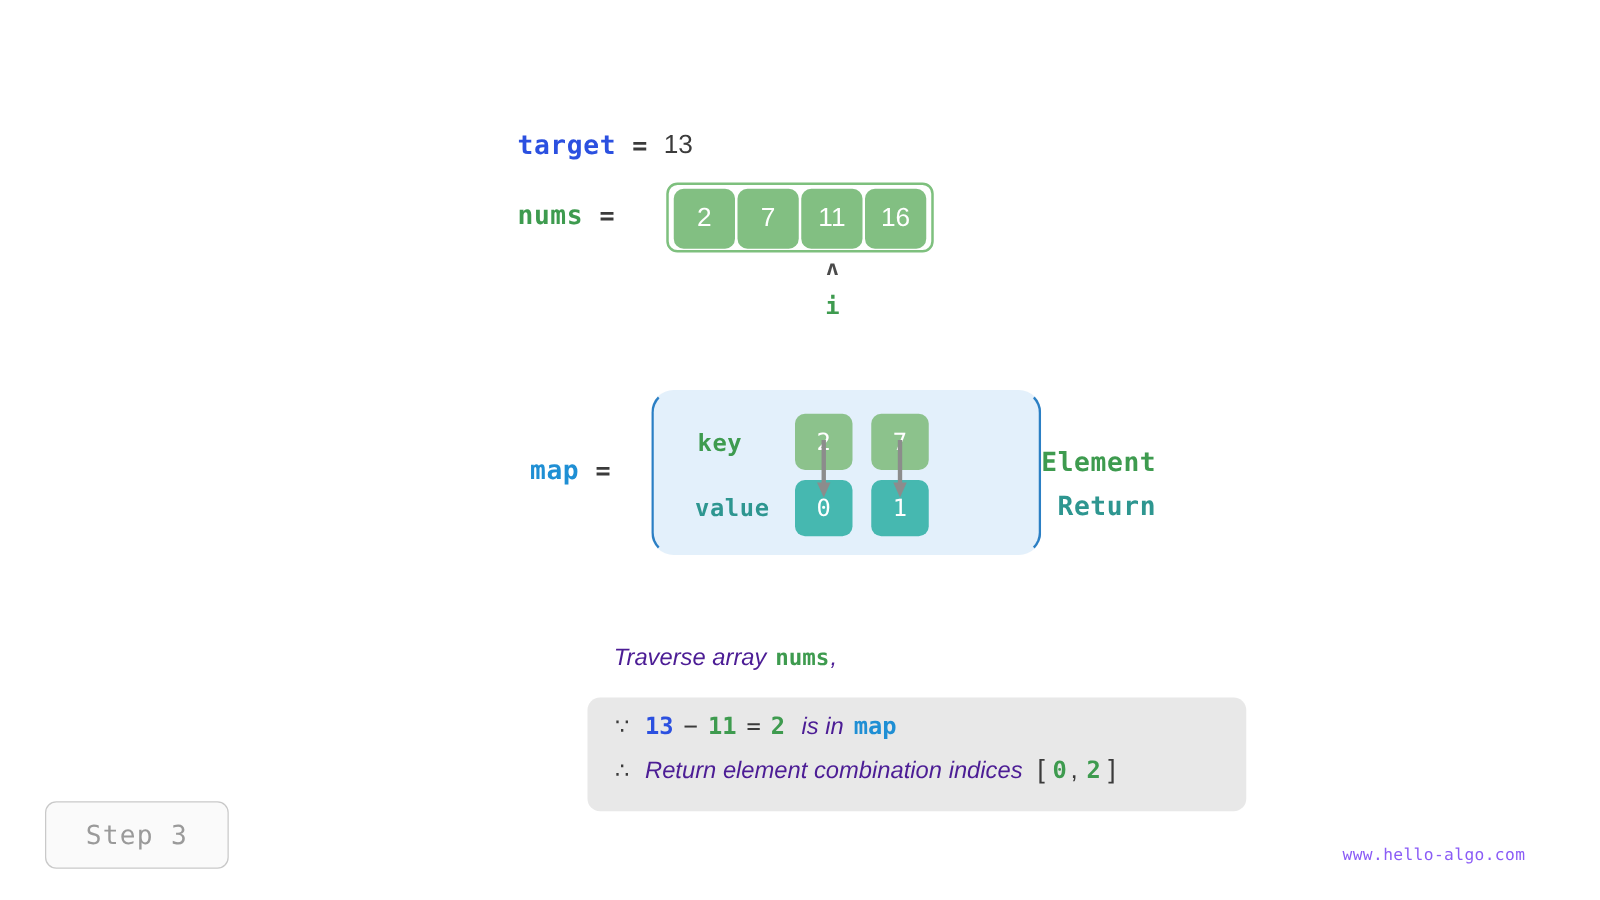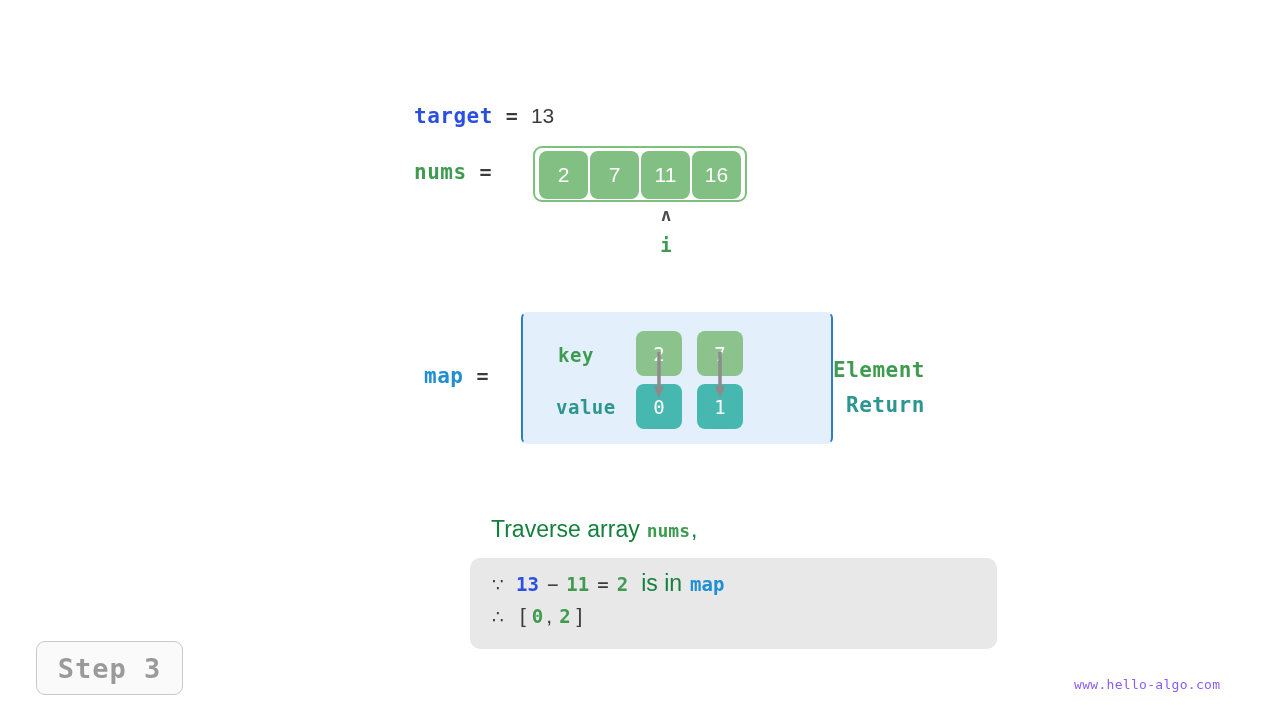--- a/index.html
+++ b/index.html
@@ -135,21 +135,21 @@
   #map-box {
     position: absolute;
     left: 521px; top: 0;
     width: 312px;
     height: 132px;
     background: #E3F0FB;
     box-sizing: border-box;
     border: 2px solid #2B7FC4;
     border-top-color: transparent;
     border-bottom-color: transparent;
-    border-radius: 6px;
+    border-radius: 18px;
   }
   #map-grid {
     position: absolute;
     left: 0; top: 0;
     width: 100%;
     height: 100%;
   }
   .map-rowlabel {
     position: absolute;
     font-family: "DejaVu Sans Mono", monospace;
@@ -244,22 +244,23 @@
     font-family: "DejaVu Sans Mono", monospace;
     font-weight: bold;
     font-size: 19px;
   }
   .tok-blue  { color: #2B50E0; }
   .tok-green { color: #3E9B4F; }
   .tok-map   { color: #1F8FD4; }
   .tok-dark  { color: #3b3b3b; font-weight: normal; }
   .txt {
     font-family: "Liberation Sans", sans-serif;
-    font-size: 23px;
-    color: #15803d;
+    font-size: 19px;
+    color: #4c1d95;
+    font-style: italic;
   }
   .bracket {
     font-family: "Liberation Sans", sans-serif;
     font-size: 21px;
     color: #3b3b3b;
   }
 
   
   #step-badge {
     left: 36px; top: 641px;
@@ -267,22 +268,22 @@
     height: 52px;
     border: 1.5px solid #C9C9C9;
     border-radius: 9px;
     background: #FAFAFA;
     display: flex;
     align-items: center;
     justify-content: center;
   }
   #step-badge-label {
     font-family: "DejaVu Sans Mono", monospace;
-    font-weight: bold;
-    font-size: 27px;
+    font-weight: normal;
+    font-size: 21px;
     color: #9A9A9A;
     letter-spacing: 1px;
   }
 
   
   #watermark {
     left: 1074px; top: 677px;
     font-family: "DejaVu Sans Mono", monospace;
     font-size: 13px;
     color: #8b5cf6;
@@ -364,20 +365,21 @@
       <span class="tok tok-blue">13</span>
       <span class="tok tok-dark">−</span>
       <span class="tok tok-green">11</span>
       <span class="tok tok-dark">=</span>
       <span class="tok tok-green">2</span>
       <span class="txt" style="margin-left:5px;">is in</span>
       <span class="tok tok-map">map</span>
     </div>
     <div class="concl-line">
       <span class="sym">∴</span>
+      <span class="txt">Return element combination indices</span>
       <span class="bracket" style="margin-left:4px;">[</span>
       <span class="tok tok-green" style="margin-left:-2px;">0</span>
       <span class="bracket" style="margin-left:-5px;">,</span>
       <span class="tok tok-green" style="margin-left:-1px;">2</span>
       <span class="bracket" style="margin-left:-2px;">]</span>
     </div>
   </div>
 
   <div class="abs" id="step-badge">
     <span id="step-badge-label">Step 3</span>

